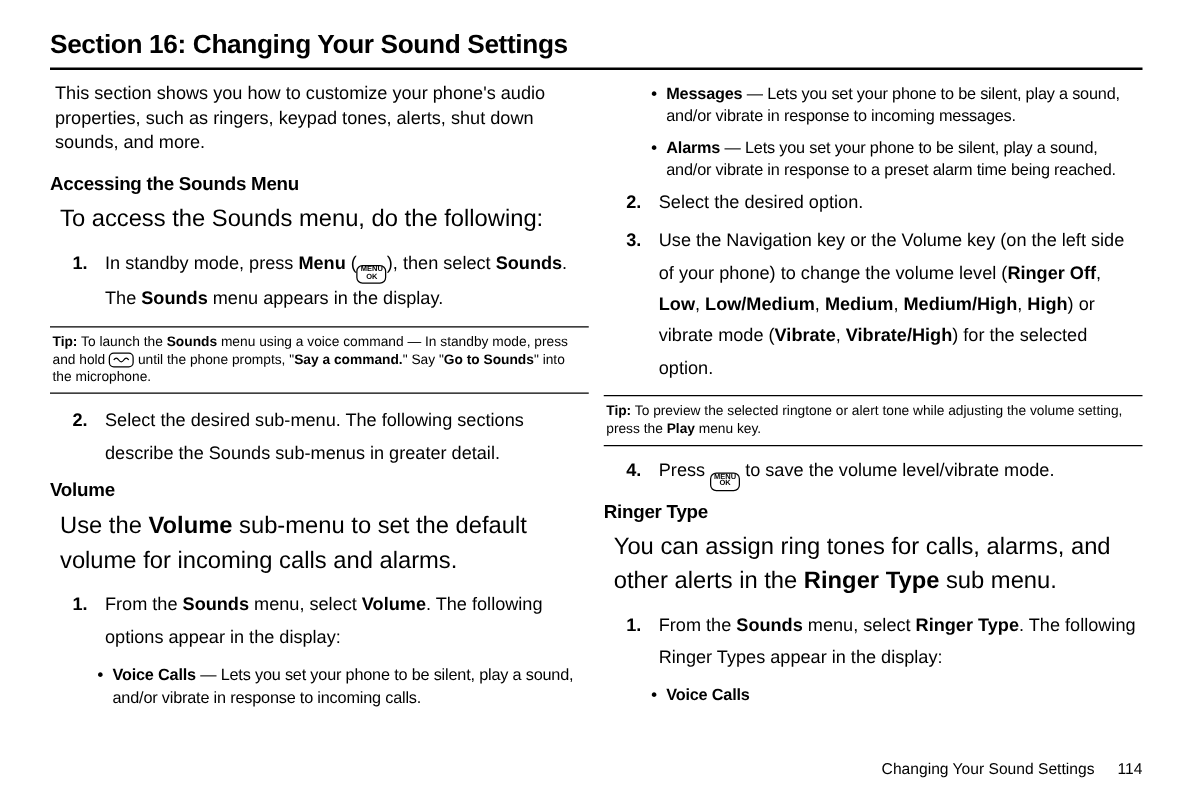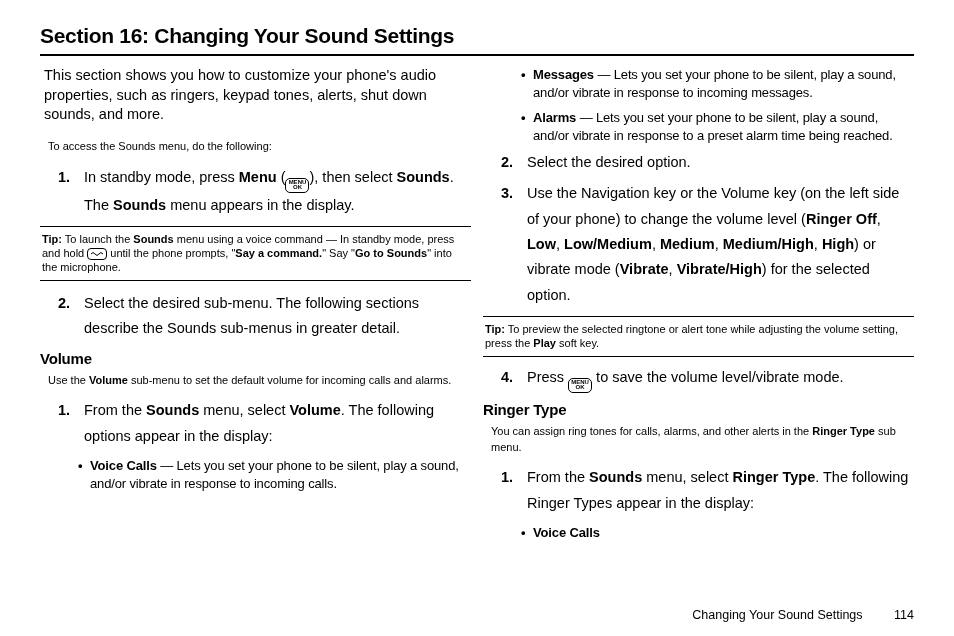--- a/index.html
+++ b/index.html
@@ -37,21 +37,21 @@
     line-height: 1.35;
     margin: 0 0 14px 4px;
   }
   .subhead {
     font-size: 15px;
     font-weight: 900;
     letter-spacing: -0.2px;
     margin: 6px 0 6px 0;
   }
   .para {
-    font-size: 11px;
+    font-size: 19px;
     line-height: 1.45;
     margin: 0 0 10px 8px;
   }
   .numitem {
     display: flex;
     font-size: 14.5px;
     line-height: 1.75;
     margin: 0 0 8px 18px;
   }
   .numitem .num {
@@ -111,33 +111,34 @@
     vertical-align: -1px;
     background: #fff;
   }
   .voicekey svg { width: 14px; height: 8px; }
   .footer {
     position: absolute;
     bottom: 14px;
     right: 40px;
     font-size: 12.5px;
   }
-  .footer .pgnum { margin-left: 28px; }
+  .footer .pgnum { margin-left: 15px; }
 </style>
 </head>
 <body>
 
 <h1 class="page-title">Section 16: Changing Your Sound Settings</h1>
 <hr class="title-rule">
 
 <div class="columns">
 
   <div class="col">
     <p class="intro">This section shows you how to customize your phone's audio properties, such as ringers, keypad tones, alerts, shut down sounds, and more.</p>
 
+    <h2 class="subhead">Accessing the Sounds Menu</h2>
     <p class="para">To access the Sounds menu, do the following:</p>
 
     <div class="numitem">
       <span class="num">1.</span>
       <span class="body">
         <span>In standby mode, press </span><span class="b">Menu</span><span> (</span><span class="menukey">
             <span>MENU</span>
             <span>OK</span>
           </span><span>), then select </span><span class="b">Sounds</span><span>. The </span><span class="b">Sounds</span><span> menu appears in the display.</span>
       </span>
@@ -192,21 +193,21 @@
     </div>
 
     <div class="numitem">
       <span class="num">3.</span>
       <span class="body">
         <span>Use the Navigation key or the Volume key (on the left side of your phone) to change the volume level (</span><span class="b">Ringer Off</span><span>, </span><span class="b">Low</span><span>, </span><span class="b">Low/Medium</span><span>, </span><span class="b">Medium</span><span>, </span><span class="b">Medium/High</span><span>, </span><span class="b">High</span><span>) or vibrate mode (</span><span class="b">Vibrate</span><span>, </span><span class="b">Vibrate/High</span><span>) for the selected option.</span>
       </span>
     </div>
 
     <div class="tipbox">
-      <span class="tiplabel">Tip:</span><span> To preview the selected ringtone or alert tone while adjusting the volume setting, press the </span><span class="b">Play</span><span> soft key.</span>
+      <span class="tiplabel">Tip:</span><span> To preview the selected ringtone or alert tone while adjusting the volume setting, press the </span><span class="b">Play</span><span> menu key.</span>
     </div>
 
     <div class="numitem numitem-tight">
       <span class="num">4.</span>
       <span class="body">
         <span>Press </span><span class="menukey">
             <span>MENU</span>
             <span>OK</span>
           </span><span> to save the volume level/vibrate mode.</span>
       </span>

